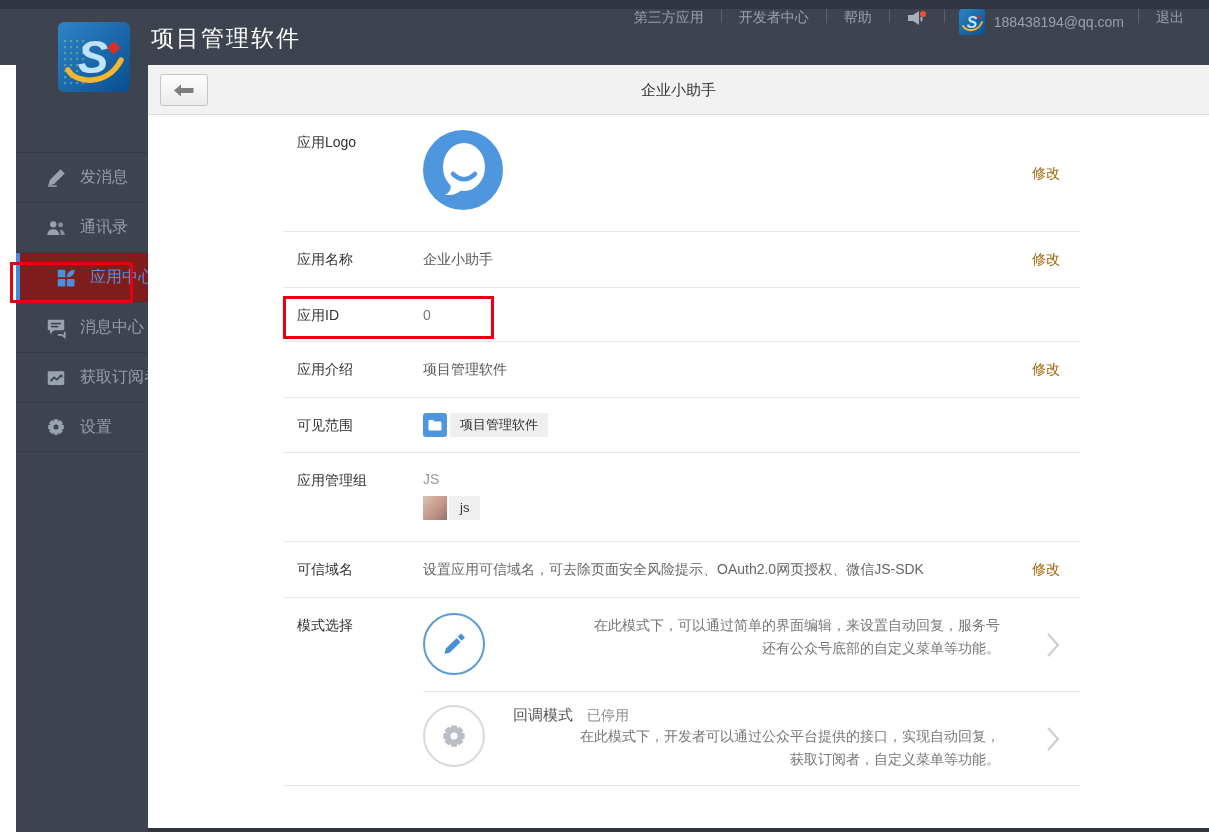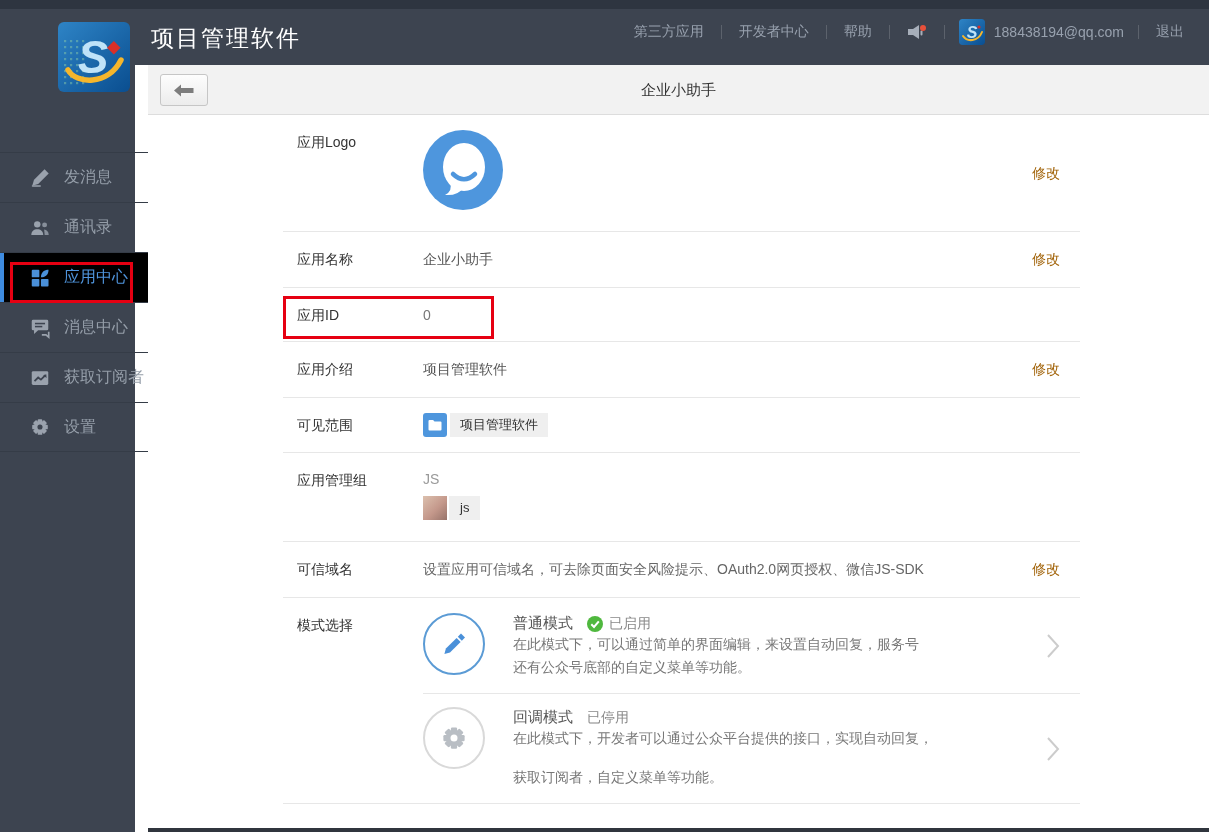--- a/index.html
+++ b/index.html
@@ -4,37 +4,37 @@
 <style>
   * { margin:0; padding:0; box-sizing:border-box; }
   body { font-family:"Liberation Sans","DejaVu Sans",sans-serif; background:#fff; }
   .page { position:relative; width:1209px; height:832px; background:#fff; overflow:hidden; }
 
   
   .header { position:absolute; left:0; top:0; width:1209px; height:65px;
             background:linear-gradient(#2e3540 0,#2e3540 9px,#3d4450 9px,#3d4450 100%); z-index:2; }
   .app-logo { position:absolute; left:58px; top:22px; width:72px; height:70px; z-index:6; }
   .app-title { position:absolute; left:151px; top:23px; font-size:23px; color:#fff; letter-spacing:2px; z-index:5; white-space:nowrap; }
-  .topnav { position:absolute; right:8px; top:9px; height:45px; display:flex; align-items:center;
+  .topnav { position:absolute; right:8px; top:9px; height:45px; display:flex; align-items:flex-start;
             color:#98a1ae; font-size:14px; z-index:5; }
   .navitem { padding:0 17px; cursor:pointer; white-space:nowrap; }
   .nav-sep { width:1px; height:14px; background:rgba(255,255,255,.16); }
   .nav-bell { padding:0 16px; display:flex; align-items:center; cursor:pointer; }
   .user { display:flex; align-items:center; gap:9px; padding:0 14px; cursor:pointer; }
   .mini-avatar { width:26px; height:26px; border-radius:3px; display:block; }
 
   
-  .sidebar { position:absolute; left:0; top:65px; width:135px; height:767px; background:#3d4450; z-index:1; }
+  .sidebar { position:absolute; left:16px; top:65px; width:135px; height:767px; background:#3d4450; z-index:1; }
   .menu { position:absolute; left:0; top:87px; width:148px; }
   .menu-item { position:relative; height:50px; display:flex; align-items:center;
                border-top:1px solid #353c47; color:#959ea9; font-size:16px; cursor:pointer; }
   .menu-item:last-child { border-bottom:1px solid #353c47; }
   .mi-icon { margin-left:29px; width:22px; height:22px; flex:0 0 22px; }
   .mi-label { margin-left:13px; white-space:nowrap; }
-  .menu-item.active { background:#000000; color:#4f94dc; }
+  .menu-item.active { background:#7f1d1d; color:#4f94dc;justify-content:center; }
   .menu-item.active::before { content:""; position:absolute; left:0; top:0; width:4px; height:100%; background:#3f8ce0; }
 
   
   .content { position:absolute; left:148px; top:65px; width:1061px; height:767px; background:#fff; z-index:2; }
   .titlebar { position:relative; height:50px; background:#f2f2f2; border-bottom:1px solid #ddd; }
   .back-btn { position:absolute; left:12px; top:9px; width:48px; height:32px;
               background:linear-gradient(#fdfdfd,#ececec); border:1px solid #c6c6c6; border-radius:3px;
               display:flex; align-items:center; justify-content:center; cursor:pointer; }
   .tb-title { text-align:center; line-height:50px; font-size:15px; color:#333; }
 
@@ -59,21 +59,21 @@
   .row-admin { height:89px; }
   .group-name { margin-left:140px; padding-top:18px; font-size:14px; color:#999; }
   .member-tag { margin-left:140px; margin-top:9px; display:inline-flex; align-items:center; }
   .member-avatar { width:24px; height:24px; display:block;
                    background:linear-gradient(135deg,#dcc0ae 0%,#c4988b 55%,#97736a 100%); }
   .member-name { height:24px; line-height:24px; background:#efefef; padding:0 11px; margin-left:2px;
                  font-size:13px; color:#333; }
 
   .row-trusted .row-value { color:#666; }
 
-  .row-mode { min-height:178px; }
+  .row-mode { min-height:178px;text-align:right; }
   .mode-item { position:relative; margin-left:140px; padding:16px 80px 14px 90px; min-height:93px; cursor:pointer; }
   .mode-item.second { border-top:1px solid #e7e7e7; padding-top:14px; min-height:85px; }
   .mode-circle { position:absolute; left:0; top:15px; width:62px; height:62px; border-radius:50%;
                  border:2px solid #5b9bd5; display:flex; align-items:center; justify-content:center; background:#fff; }
   .mode-item.second .mode-circle { border-color:#d9d9d9; top:13px; }
   .mode-head { display:flex; align-items:center; font-size:15px; color:#555; }
   .mode-status { display:flex; align-items:center; gap:6px; font-size:14px; color:#888; margin-left:14px; }
   .mode-desc { font-size:14px; color:#777; line-height:23px; white-space:nowrap; }
   .mode-chevron { position:absolute; right:20px; top:50%; margin-top:-13px; }
 
@@ -285,30 +285,20 @@
 
       <div class="row row-mode">
         <div class="row-label">模式选择</div>
 
         <div class="mode-item">
           <div class="mode-circle">
             <svg width="30" height="30" viewBox="0 0 30 30">
               <path d="M22 4.5 l4 4 -3.2 3.2 -4-4 Z" fill="#4a90d9"></path>
               <path d="M17.6 8.9 l4 4 L11 23.5 l-5.6 1.5 1.5-5.6 Z" fill="#4a90d9"></path>
             </svg>
-          </div>
-          <div class="mode-head">
-            <span>普通模式</span>
-            <span class="mode-status">
-              <svg width="16" height="16" viewBox="0 0 16 16">
-                <circle cx="8" cy="8" r="8" fill="#4fb83e"></circle>
-                <polyline points="4.3,8.3 7,11 11.8,5.3" stroke="#fff" stroke-width="2" fill="none"></polyline>
-              </svg>
-              <span>已启用</span>
-            </span>
           </div>
           <div class="mode-desc">在此模式下，可以通过简单的界面编辑，来设置自动回复，服务号</div>
           <div class="mode-desc" style="margin-top:0;">还有公众号底部的自定义菜单等功能。</div>
           <svg class="mode-chevron" width="14" height="26" viewBox="0 0 14 26">
             <polyline points="2,2 12,13 2,24" stroke="#ccc" stroke-width="2" fill="none"></polyline>
           </svg>
         </div>
 
         <div class="mode-item second">
           <div class="mode-circle">
@@ -323,21 +313,21 @@
               <circle cx="12" cy="12" r="2.8" fill="#fff"></circle>
             </svg>
           </div>
           <div class="mode-head">
             <span>回调模式</span>
             <span class="mode-status">
               <span>已停用</span>
             </span>
           </div>
           <div class="mode-desc">在此模式下，开发者可以通过公众平台提供的接口，实现自动回复，</div>
-          <div class="mode-desc" style="margin-top:16px;">获取订阅者，自定义菜单等功能。</div>
+          <div class="mode-desc" style="margin-top:0;">获取订阅者，自定义菜单等功能。</div>
           <svg class="mode-chevron" width="14" height="26" viewBox="0 0 14 26">
             <polyline points="2,2 12,13 2,24" stroke="#ccc" stroke-width="2" fill="none"></polyline>
           </svg>
         </div>
 
       </div>
     </div>
   </div>
 
   <div class="ann ann-sidebar"></div>

